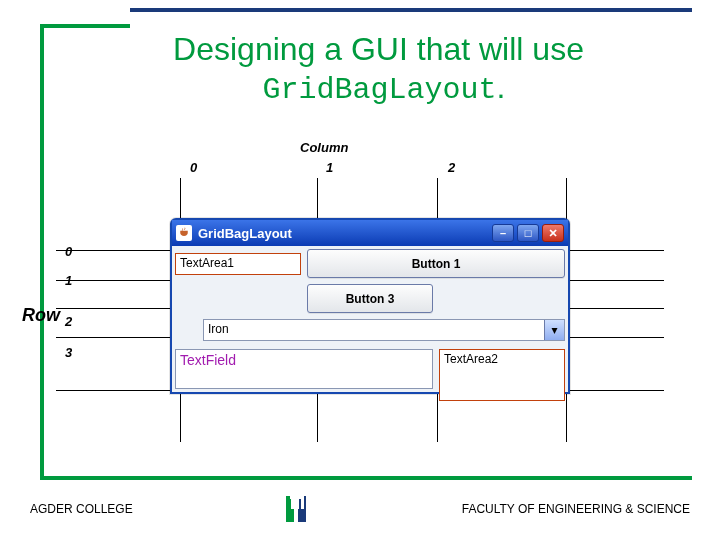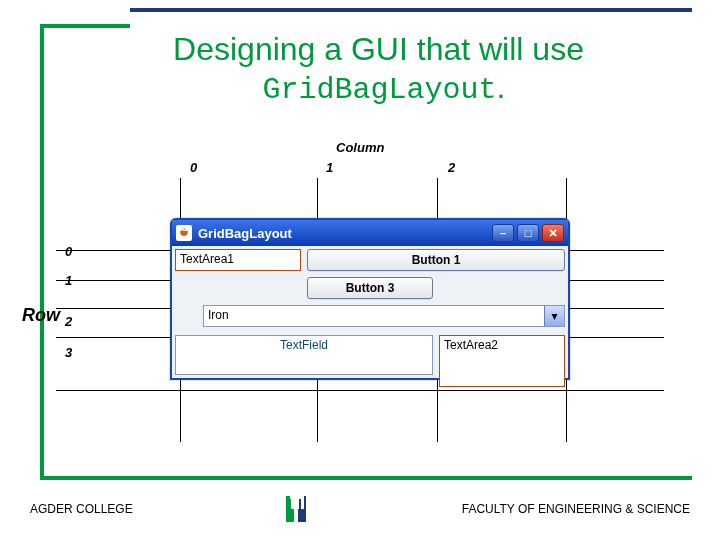--- a/index.html
+++ b/index.html
@@ -40,21 +40,21 @@
     position: absolute;
     top: 30px; left: 0; right: 0;
     text-align: center;
     font-family: Arial, sans-serif;
     color: #009a3e;
     line-height: 1.2;
   }
   .title-l1 { font-size: 32px; padding-left: 37px; }
   .title-l2 { font-size: 32px; margin-left: 48px; }
   .title-l2 .mono { font-family: "Courier New", monospace; font-size: 30px; }
-  .col-label { position:absolute; top: 140px; left: 300px; font-style: italic; font-weight: bold; font-size: 13px; text-align:right;margin-left:36px; }
+  .col-label { position:absolute; top: 140px; left: 300px; font-style: italic; font-weight: bold; font-size: 13px; text-align:right; }
   .col-num { position:absolute; top:160px; font-style: italic; font-weight: bold; font-size: 13px; }
   .row-label { position:absolute; left: 22px; top: 305px; font-style: italic; font-weight: bold; font-size: 18px; }
   .row-num { position:absolute; left: 65px; font-style: italic; font-weight: bold; font-size: 13px; }
   
   .vline { position:absolute; width:1px; background:#000; top:178px; bottom:98px; }
   .hline { position:absolute; height:1px; background:#000; left:56px; right:56px; }
   
   .java-window {
     position: absolute;
     left: 170px; top: 218px;
@@ -85,34 +85,34 @@
     color:#fff; font-size:11px; font-weight:bold;
   }
   .winbtn.close { background: linear-gradient(#f07a6a,#c7301b); border-color:#9a1e0c; }
   .client {
     background:#eef2f7;
     position: relative;
   }
   .row-grid { display:grid; grid-template-columns: 1fr 1fr 1fr; }
   .cell { border: 1px solid transparent; padding:2px; display:flex; align-items:center; }
   .java-button {
-    flex:1; height:22px;
+    flex:1; height:29px;
     background: linear-gradient(#fdfdfd,#e3e6ea);
     border:1px solid #6a7aa8; border-radius:3px;
     font-size:12px; font-weight:bold; color:#000;
     display:flex; align-items:center; justify-content:center;
     box-shadow: 0 1px 0 rgba(0,0,0,0.08);
   }
   .textarea-like {
     flex:1; height:22px; background:#fff; border:1px solid #c2410c;
     font-size:12px; padding:2px 4px; color:#000;
   }
   .textfield-like {
     flex:1; height:22px; background:#fff; border:1px solid #8a97b3;
-    font-size:12px; padding:2px 4px; color:#0c4a6e;text-align:center;
+    font-size:14px; padding:2px 4px; color:#a21caf;
   }
   .combo {
     flex:1; height:22px; display:flex; border:1px solid #8a97b3; background:#fff;
     font-size:12px;
   }
   .combo-text { flex:1; padding:2px 4px; }
   .combo-btn {
     width:20px; background:linear-gradient(#cfe0ff,#90aef0);
     border-left:1px solid #6a7aa8;
     display:flex; align-items:center; justify-content:center;

